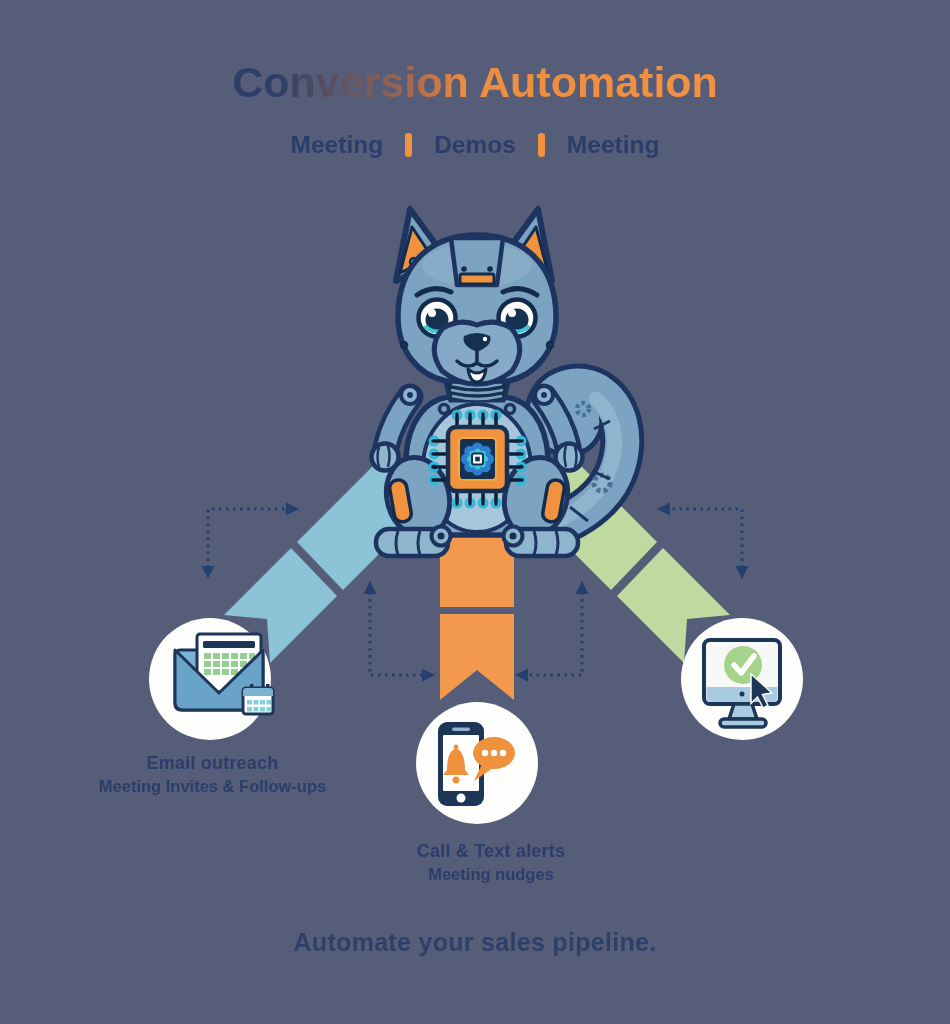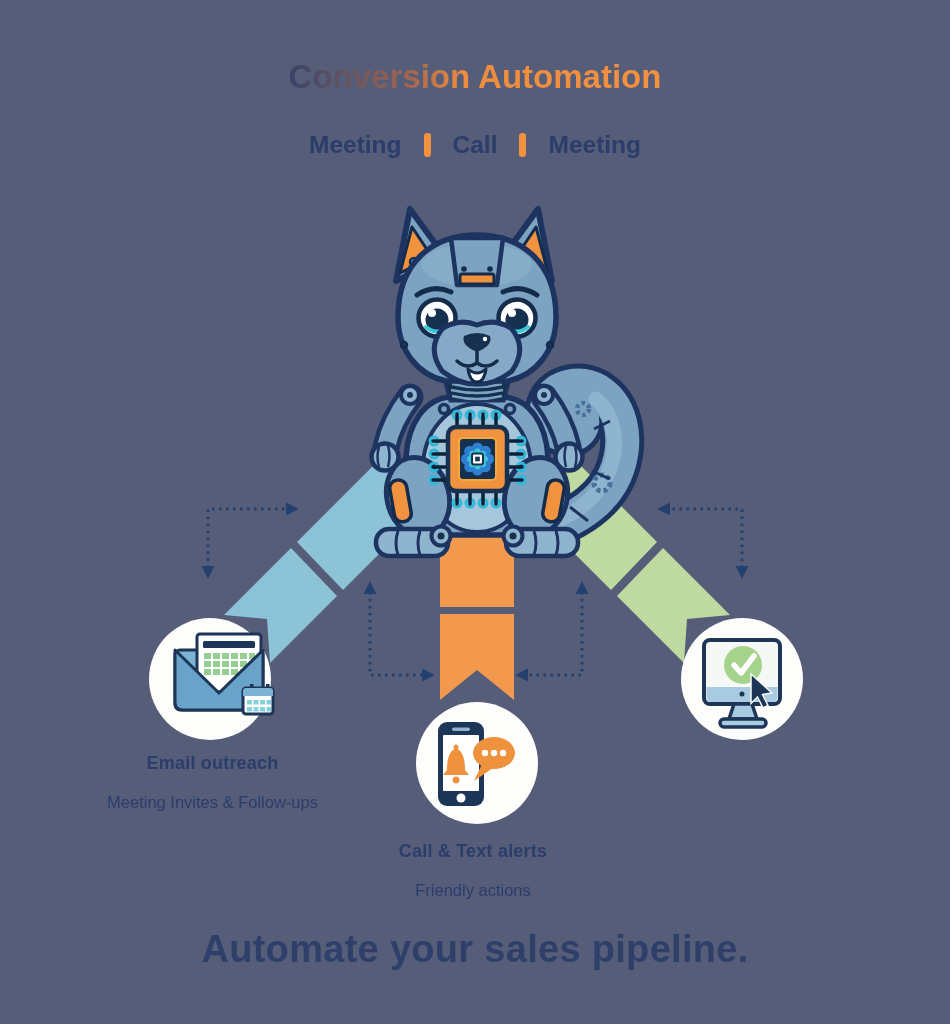--- a/index.html
+++ b/index.html
@@ -1,28 +1,28 @@
 <!DOCTYPE html>
 <html><head>
 <meta charset="utf-8">
 <style>
   html,body{margin:0;padding:0;background:#565d79;}
   #canvas{position:relative;width:950px;height:1024px;margin:0 auto;background:#565d79;
           font-family:"Liberation Sans",sans-serif;overflow:hidden;}
   .abs{position:absolute;}
-  .title{left:0;top:58px;width:950px;text-align:center;font-size:33px;font-weight:800;letter-spacing:0;
+  .title{left:0;top:58px;width:950px;text-align:center;font-size:43px;font-weight:800;letter-spacing:0;
          background:linear-gradient(90deg,#2d3f69 0%,#2d3f69 29%,#6a5660 37%,#a4664f 43%,#ef8d3f 49%,#f79643 100%);
          -webkit-background-clip:text;background-clip:text;color:transparent;-webkit-text-fill-color:transparent;}
   .subtitle{left:0;top:131px;width:950px;text-align:center;font-size:24.5px;font-weight:800;color:#2b3d6b;}
   .subtitle .sep{display:inline-block;width:7px;height:24px;background:#f0923e;border-radius:3px;
                  margin:0 22px;vertical-align:-4px;}
   .branch-label{text-align:center;color:#2b3d6b;}
   .branch-label .hd{font-size:18px;font-weight:800;letter-spacing:.2px;}
-  .branch-label .sub{font-size:16.5px;font-weight:400;margin-top:19px;}
-  .tagline{left:0;top:928px;width:950px;text-align:center;font-size:38px;font-weight:800;color:#2e4069;letter-spacing:.3px;}
+  .branch-label .sub{font-size:16.5px;font-weight:700;margin-top:3px;}
+  .tagline{left:0;top:928px;width:950px;text-align:center;font-size:25px;font-weight:800;color:#2e4069;letter-spacing:.3px;}
 </style>
 </head>
 <body>
 
 <div id="canvas">
 
   <svg class="abs" style="left:0;top:0" width="950" height="1024" viewBox="0 0 950 1024">
 
     <g>
       <polygon points="382,457 428,505 343,590 297,542" fill="#8cc3d7"></polygon>
@@ -291,31 +291,31 @@
       <circle cx="145" cy="154" r="2.2" fill="#ffffff"></circle>
       <path d="M137,166 L137,178" stroke="#132c4c" stroke-width="3.5"></path>
       <path d="M117,176 Q127,185 137,178 Q147,185 157,176" stroke="#132c4c" stroke-width="3.5" fill="none" stroke-linecap="round"></path>
       <path d="M128,184 Q137,192 146,184 Q144,197 137,197 Q130,197 128,184 Z" fill="#ffffff" stroke="#132c4c" stroke-width="3" stroke-linejoin="round"></path>
     </g>
   </svg>
 
   <h1 class="abs title" style="margin:0">Conversion Automation</h1>
 
   <div class="abs subtitle">
-    <span>Meeting</span><span class="sep"></span><span>Call</span><span class="sep"></span><span>Meeting</span>
+    <span>Meeting</span><span class="sep"></span><span>Demos</span><span class="sep"></span><span>Meeting</span>
   </div>
 
   <div class="abs branch-label" style="left:40px;top:753px;width:345px">
     <div class="hd">Email outreach</div>
     <div class="sub">Meeting Invites &amp; Follow-ups</div>
   </div>
 
-  <div class="abs branch-label" style="left:298px;top:841px;width:350px">
+  <div class="abs branch-label" style="left:316px;top:841px;width:350px">
     <div class="hd">Call &amp; Text alerts</div>
-    <div class="sub">Friendly actions</div>
+    <div class="sub">Meeting nudges</div>
   </div>
 
   <div class="abs branch-label" style="left:565px;top:752px;width:350px">
   </div>
 
   <div class="abs tagline">Automate your sales pipeline.</div>
 
 </div>
 
 </body></html>

